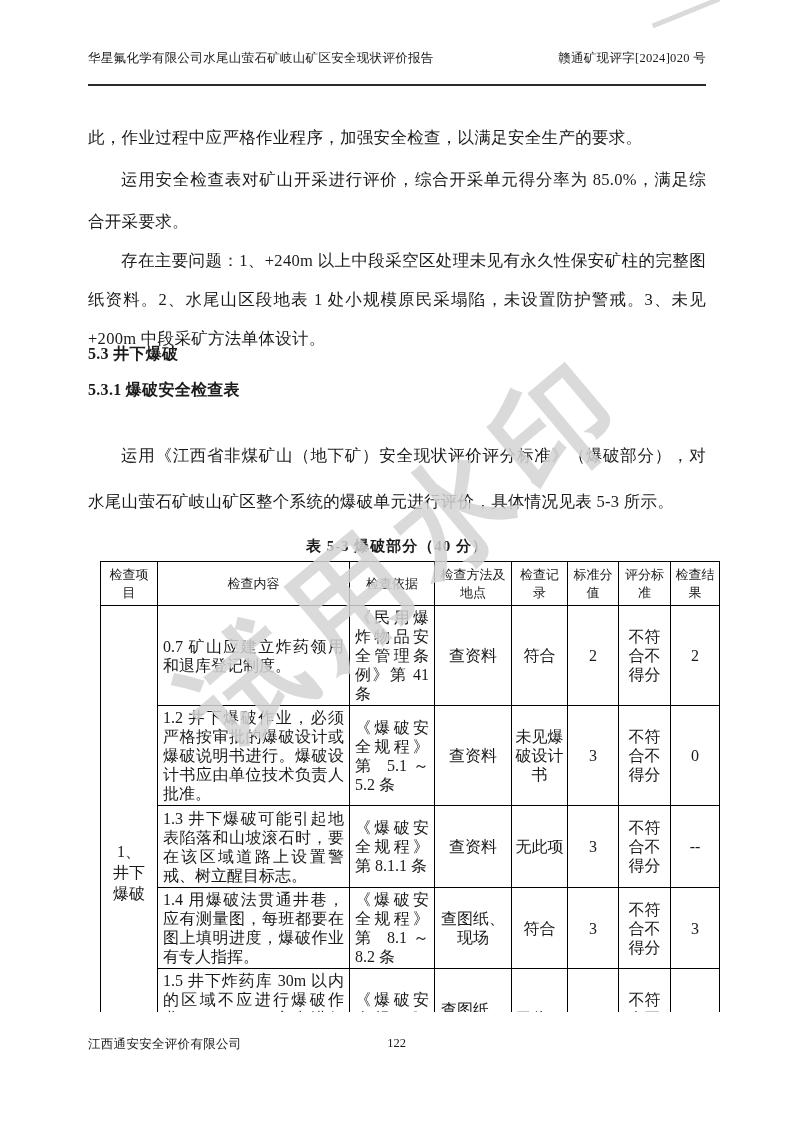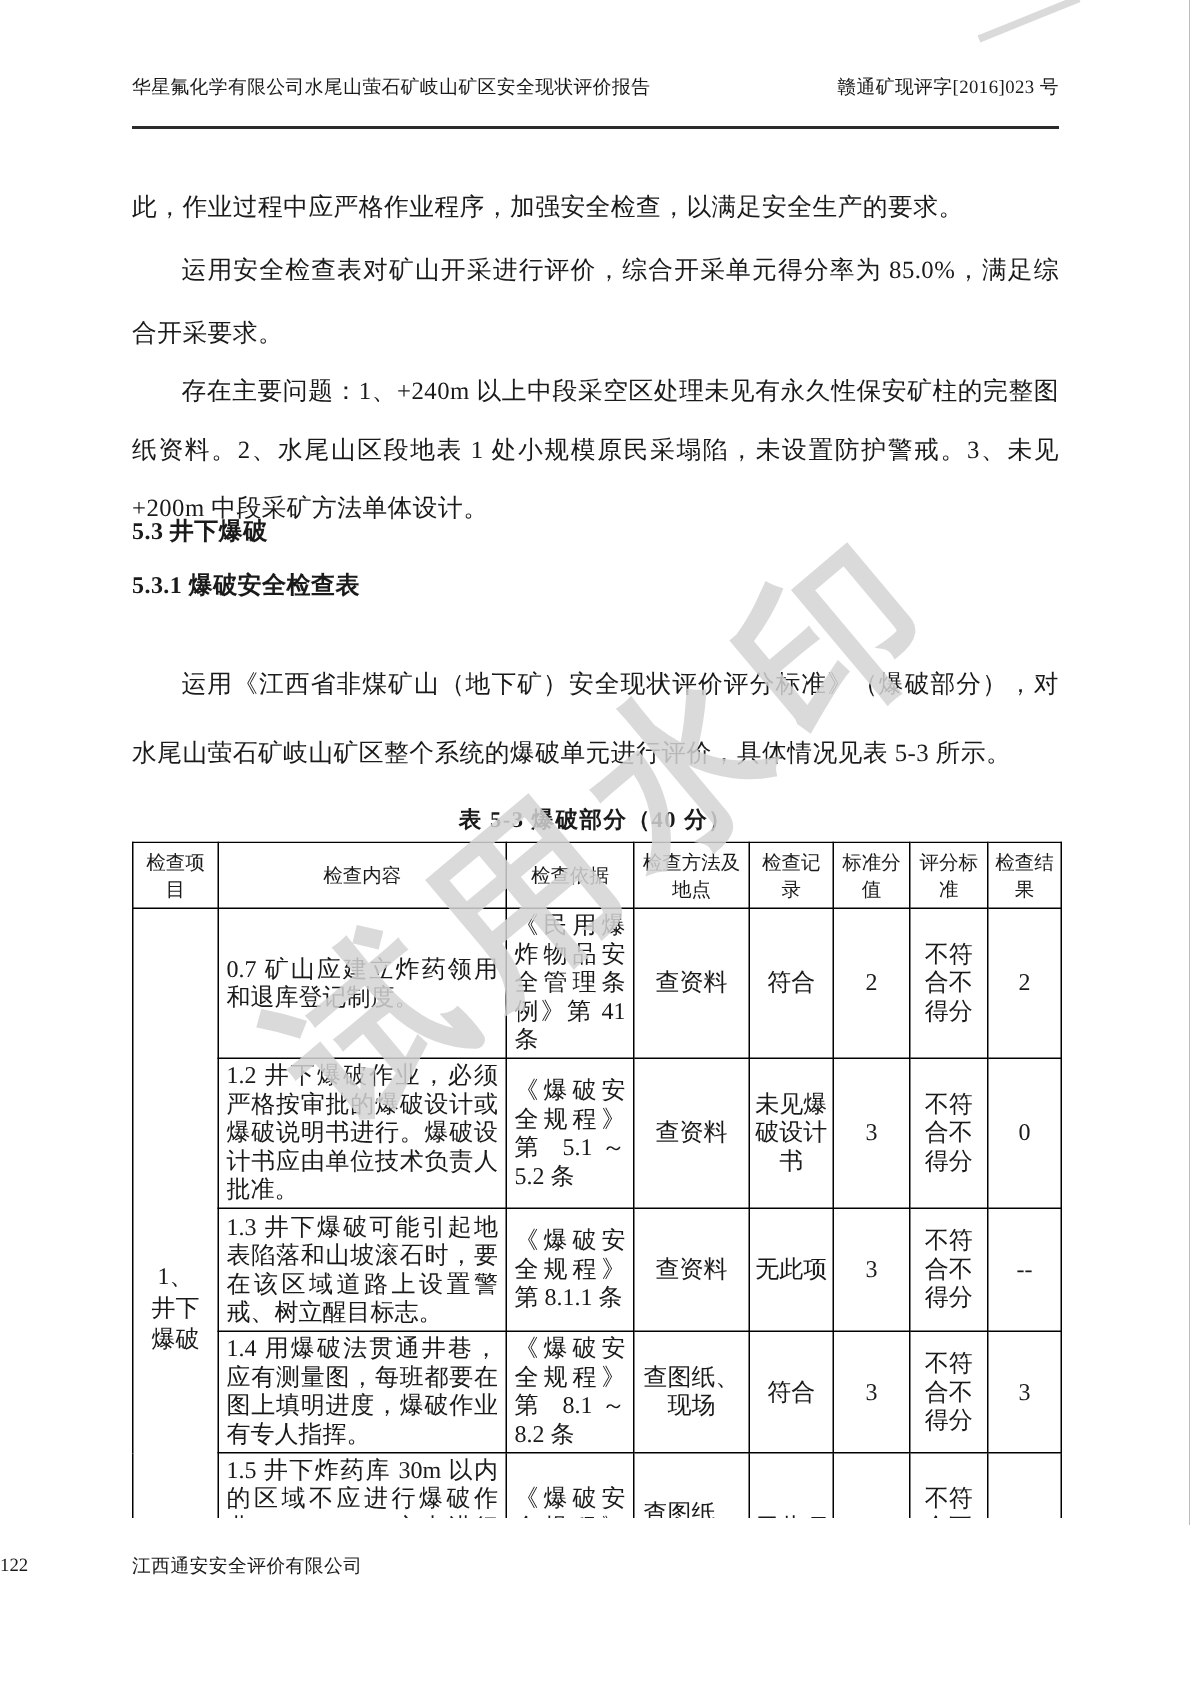--- a/index.html
+++ b/index.html
@@ -33,21 +33,21 @@
   }
   .h53  { top:344px; }
   .h531 { top:380px; font-size:16px; }
 
   
   .table-title {
     position:absolute; top:537px; left:88px; width:618px;
     text-align:center; font-weight:bold; font-size:15px; letter-spacing:1px;
   }
   .table-clip {
-    position:absolute; top:561px; left:88px; width:621px; height:451px;
+    position:absolute; top:561px; left:100px; width:621px; height:451px;
     overflow:hidden;
   }
   table.check-table { border-collapse:collapse; width:619px; table-layout:fixed; }
   .check-table th, .check-table td {
     border:1px solid #000; padding:1px 3px;
     font-size:16px; line-height:19px;
     text-align:center; vertical-align:middle; font-weight:normal;
     overflow:hidden;
   }
   .check-table th { font-size:13px; line-height:18px; }
@@ -57,21 +57,21 @@
   .check-table tbody tr:nth-child(3) { height:82px; }
   .check-table tbody tr:nth-child(4) { height:77px; }
   .check-table tbody tr:nth-child(5) { height:73px;margin-left:44px; }
   .check-table tbody tr:nth-child(6) { height:70px; }
   .check-table td.cell-content { text-align:justify; padding:2px 5px; }
   .check-table td.cell-basis   { text-align:justify; padding:2px 5px; }
   .check-table td.cell-group   { white-space:pre-line; line-height:21px; }
 
   
   .footer-company { position:absolute; top:1036px; left:88px; font-size:12.5px; letter-spacing:0.3px; }
-  .footer-page { position:absolute; top:1036px; left:0; width:793px; font-size:12.5px; }
+  .footer-page { position:absolute; top:1036px; left:0; width:793px; text-align:center; font-size:12.5px; }
 
   
   .watermark-main {
     position:absolute; left:408px; top:553px;
     transform:translate(-50%,-50%) rotate(-40deg);
     font-size:118px; letter-spacing:16px; white-space:nowrap;
     color:rgba(212,212,212,0.85); font-family:"Liberation Sans","DejaVu Sans",sans-serif;
     z-index:9; pointer-events:none; font-weight:bold;
   }
   .watermark-corner {
@@ -83,21 +83,21 @@
 </head>
 <body>
 
 <div class="page">
 
   <div class="watermark-main">试用水印</div>
   <div class="watermark-corner"></div>
 
   <div class="doc-header">
     <span>华星氟化学有限公司水尾山萤石矿岐山矿区安全现状评价报告</span>
-    <span>赣通矿现评字[2016]023 号</span>
+    <span>赣通矿现评字[2024]020 号</span>
   </div>
   <div class="header-rule"></div>
 
   <p class="para p1">此，作业过程中应严格作业程序，加强安全检查，以满足安全生产的要求。</p>
   <p class="para p2">运用安全检查表对矿山开采进行评价，综合开采单元得分率为 85.0%，满足综合开采要求。</p>
   <p class="para p3">存在主要问题：1、+240m 以上中段采空区处理未见有永久性保安矿柱的完整图纸资料。2、水尾山区段地表 1 处小规模原民采塌陷，未设置防护警戒。3、未见+200m 中段采矿方法单体设计。</p>
 
   <h2 class="h-sec h53">5.3 井下爆破</h2>
   <h3 class="h-sec h531">5.3.1 爆破安全检查表</h3>
 

